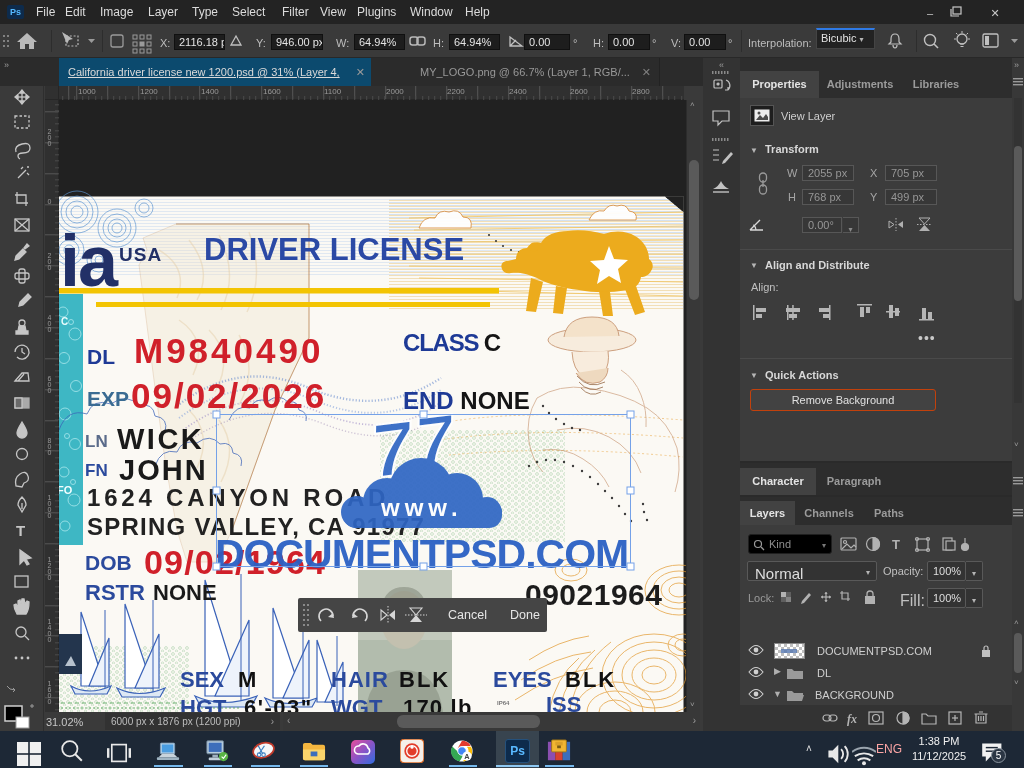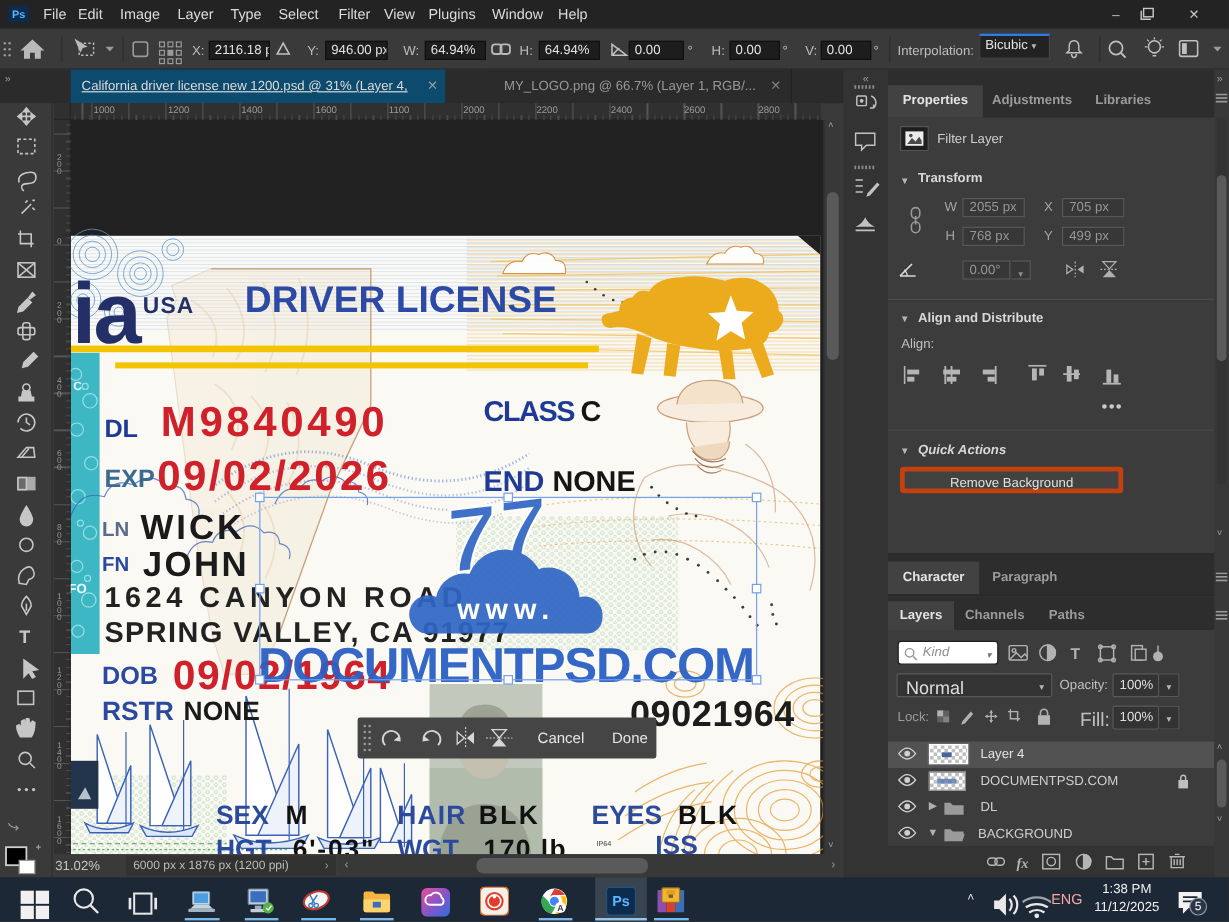--- a/index.html
+++ b/index.html
@@ -709,21 +709,21 @@
  <div class="ptab" style="left:79px;top:13px;width:82px;height:27px;line-height:27px;">Adjustments</div>
  <div class="ptab" style="left:161px;top:13px;width:70px;height:27px;line-height:27px;">Libraries</div>
  
  <div class="abs" style="left:10px;top:47px;width:24px;height:21px;background:#1e1e1e;border:1px solid #555;">
    <svg style="position:absolute;left:3px;top:3px;" width="16" height="13" viewBox="0 0 16 13">
      <rect x="0.5" y="0.5" width="15" height="12" fill="#ececec"></rect>
      <path d="M2,11 l4,-5 l3,3 l3,-4 l2,3 v3 z" fill="#4a4a4a"></path>
      <circle cx="5" cy="4" r="1.5" fill="#4a4a4a"></circle>
    </svg>
  </div>
- <span class="abs" style="left:41px;top:52px;font-size:11px;color:#cfcfcf;">Filter Layer</span>
+ <span class="abs" style="left:41px;top:52px;font-size:11px;color:#cfcfcf;">View Layer</span>
  
  <span class="abs chev" style="left:10px;top:88px;">▼</span>
  <span class="sechead" style="left:25px;top:85px;">Transform</span>
  <svg class="abs" style="left:17px;top:114px;" width="12" height="24" viewBox="0 0 12 24">
    <g stroke="#9a9a9a" fill="none" stroke-width="1.3">
           <rect x="2.5" y="1" width="7" height="9" rx="3.5"></rect>
           <rect x="2.5" y="13" width="7" height="9" rx="3.5"></rect>
           <line x1="6" y1="8" x2="6" y2="15"></line>
         </g>
  </svg>
@@ -778,35 +778,35 @@
    <rect x="166" y="15" width="15" height="1.5"></rect>
           <rect x="169" y="4" width="4" height="11"></rect>
           <rect x="175" y="8" width="4" height="7"></rect>
   </g>
  </svg>
  <g></g>
  <span class="abs" style="left:178px;top:272px;color:#c8c8c8;font-size:14px;letter-spacing:1px;">•••</span>
  <div class="abs" style="left:0px;top:300px;width:272px;height:1px;background:#4a4a4a;"></div>
  
  <span class="abs chev" style="left:10px;top:313px;">▼</span>
- <span class="sechead" style="left:25px;top:311px;font-style:italic;">Quick Actions</span>
- <div class="abs" style="left:10px;top:331px;width:186px;height:22px;background:#424242;border:4px solid #c2410c;border-radius:3px;color:#e0e0e0;font-size:11px;text-align:center;line-height:20px;">Remove Background</div>
+ <span class="sechead" style="left:25px;top:311px;">Quick Actions</span>
+ <div class="abs" style="left:10px;top:331px;width:186px;height:22px;background:#424242;border:1px solid #c2410c;border-radius:3px;color:#e0e0e0;font-size:11px;text-align:center;line-height:20px;">Remove Background</div>
  
  <div class="abs" style="left:0;top:403px;width:272px;height:2px;background:#2a2a2a;"></div>
  <div class="ptabs" style="top:405px;height:32px;"></div>
  <div class="ptab active" style="left:0px;top:410px;width:76px;height:27px;line-height:27px;">Character</div>
  <div class="ptab" style="left:76px;top:410px;width:76px;height:27px;line-height:27px;">Paragraph</div>
  
  <div class="abs" style="left:0;top:437px;width:272px;height:2px;background:#2a2a2a;"></div>
  <div class="ptabs" style="top:439px;height:28px;"></div>
  <div class="ptab active" style="left:0px;top:443px;width:55px;height:24px;line-height:24px;">Layers</div>
  <div class="ptab" style="left:55px;top:443px;width:68px;height:24px;line-height:24px;">Channels</div>
  <div class="ptab" style="left:123px;top:443px;width:52px;height:24px;line-height:24px;">Paths</div>
  
- <div class="abs" style="left:8px;top:476px;width:84px;height:20px;background:#ffffff;border:1px solid #1f1f1f;border-radius:3px;font-style:italic;">
+ <div class="abs" style="left:8px;top:476px;width:84px;height:20px;background:#000000;border:1px solid #1f1f1f;border-radius:3px;">
    <svg style="position:absolute;left:4px;top:4px;" width="12" height="12" viewBox="0 0 12 12">
           <circle cx="5" cy="5" r="3.5" fill="none" stroke="#9a9a9a" stroke-width="1.2"></circle>
           <line x1="8" y1="8" x2="11" y2="11" stroke="#9a9a9a" stroke-width="1.3"></line>
         </svg>
    <span style="position:absolute;left:20px;top:3px;font-size:11px;color:#8e8e8e;">Kind</span>
    <span class="chev" style="position:absolute;right:5px;top:6px;color:#777;">▾</span>
  </div>
  <svg class="abs" style="left:100px;top:478px;" width="130" height="17" viewBox="0 0 130 17">
   <g stroke="#b2b2b2" fill="none" stroke-width="1.2">
    <rect x="1" y="2" width="15" height="12" rx="1"></rect>
@@ -854,29 +854,20 @@
    <g transform="translate(90,8)">
             <rect x="-5" y="-1" width="10" height="8" fill="#b2b2b2"></rect>
             <path d="M-3,-1 v-2 a3,3 0 0 1 6,0 v2" fill="none" stroke="#b2b2b2" stroke-width="1.3"></path>
           </g>
   </g>
  </svg>
  <span class="abs" style="left:160px;top:534px;font-size:16px;color:#c0c0c0;">Fill:</span>
  <div class="abs" style="left:187px;top:530px;width:39px;height:20px;background:#333;border:1px solid #595959;border-radius:2px;color:#dedede;font-size:11px;line-height:18px;padding-left:5px;">100%</div>
  <div class="abs" style="left:226px;top:530px;width:17px;height:20px;background:#333;border:1px solid #595959;border-left:none;border-radius:0 2px 2px 0;text-align:center;"><span class="chev" style="line-height:20px;">▾</span></div>
  
- <div class="lrow" style="top:560px;background:#525252;">
-   <svg style="position:absolute;left:8px;top:4px;" width="16" height="12" viewBox="0 0 16 12">
-          <path d="M1,6 q7,-9 14,0 q-7,9 -14,0 z" fill="none" stroke="#d0d0d0" stroke-width="1.1"></path>
-          <circle cx="8" cy="6" r="2.4" fill="#d0d0d0"></circle>
-        </svg>
-   <div class="checker" style="left:34px;top:2px;width:33px;height:17px;border:1px solid #fff;outline:1px solid #666;"></div>
-   <div style="position:absolute;left:45px;top:9px;width:8px;height:4px;background:#47639e;"></div>
-   <span style="position:absolute;left:77px;top:5px;font-size:11px;color:#e2e2e2;">Layer 4</span>
- </div>
  <div class="lrow" style="top:582px;">
    <svg style="position:absolute;left:8px;top:4px;" width="16" height="12" viewBox="0 0 16 12">
           <path d="M1,6 q7,-9 14,0 q-7,9 -14,0 z" fill="none" stroke="#d0d0d0" stroke-width="1.1"></path>
           <circle cx="8" cy="6" r="2.4" fill="#d0d0d0"></circle>
         </svg>
    <div class="checker" style="left:34px;top:3px;width:31px;height:16px;border:1px solid #888;"></div>
    <div style="position:absolute;left:41px;top:9px;width:16px;height:4px;background:#5577b0;opacity:.8;"></div>
    <span style="position:absolute;left:77px;top:5px;font-size:11px;color:#cfcfcf;">DOCUMENTPSD.COM</span>
    <svg style="position:absolute;left:240px;top:4px;" width="12" height="14" viewBox="0 0 12 14">
           <rect x="2" y="6" width="8" height="7" fill="#c0c0c0"></rect>

